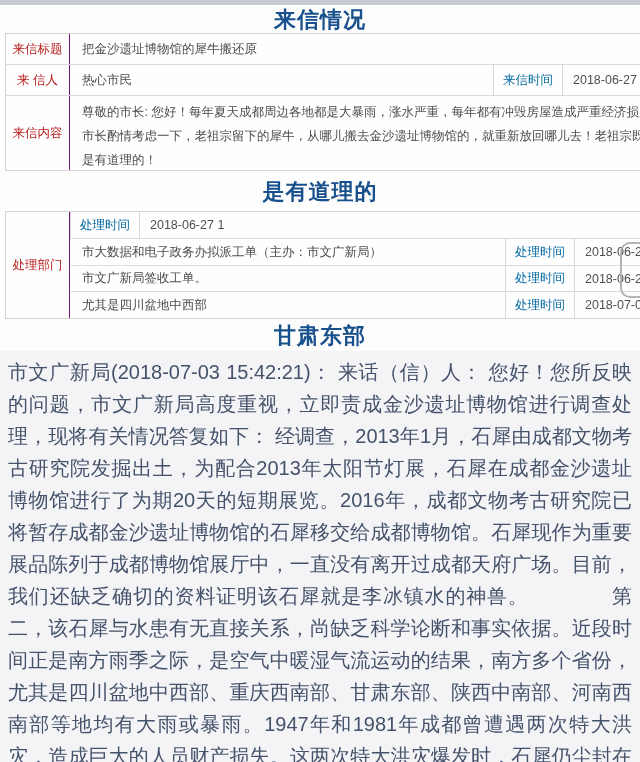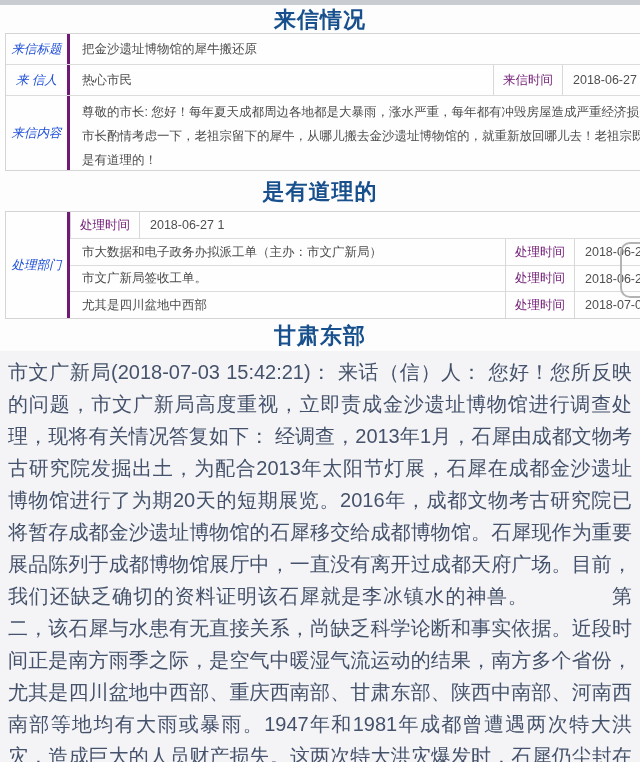--- a/index.html
+++ b/index.html
@@ -23,27 +23,27 @@
   .tbl{
     margin-left:5px;width:760px;
     border:1px solid #d4d4d4;border-right:none;
     box-sizing:border-box;background:#fefefe;
     font-size:12.5px;color:#4c4c4c;
   }
   .trow{display:flex;align-items:stretch;}
   .cell{box-sizing:border-box;display:flex;align-items:center;overflow:hidden;}
   .lbl{
     width:64px;justify-content:center;text-align:center;
-    border-right:3px solid #701a75;color:#1d4ed8;flex:none;font-style:italic;
+    border-right:1px solid #701a75;color:#b91c1c;flex:none;
   }
   .val{padding-left:12px;flex:1 1 auto;white-space:nowrap;}
   .timelbl{
     width:70px;flex:none;justify-content:center;
     border-left:1px solid #d8d8d8;border-right:1px solid #d8d8d8;
-    color:#701a75;
+    color:#0369a1;
   }
   .dateval{padding-left:10px;flex:1 1 auto;white-space:nowrap;color:#4f4f4f;}
   .h30{height:30px;}
   .bb{border-bottom:1px solid #dcdcdc;}
 
   
   .content-cell{
     flex:1 1 auto;padding:4px 0 0 12px;overflow:hidden;
   }
   .content-line{white-space:nowrap;line-height:24px;color:#4c4c4c;}

